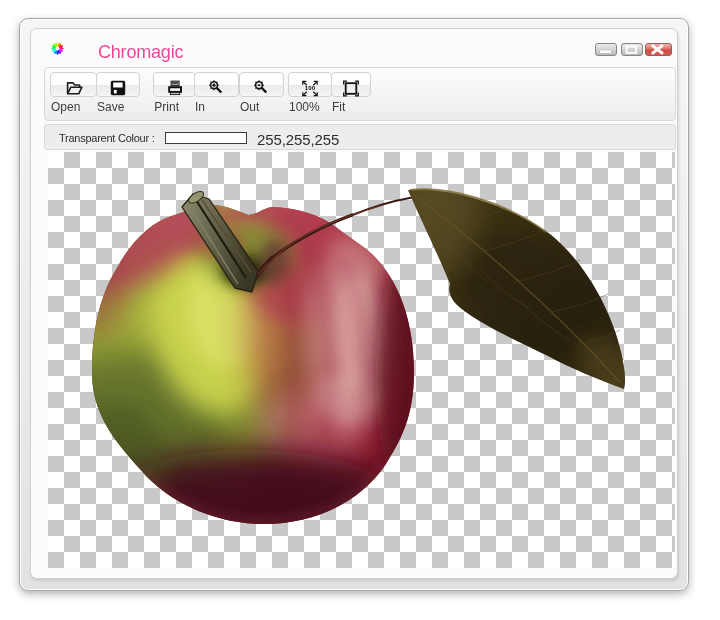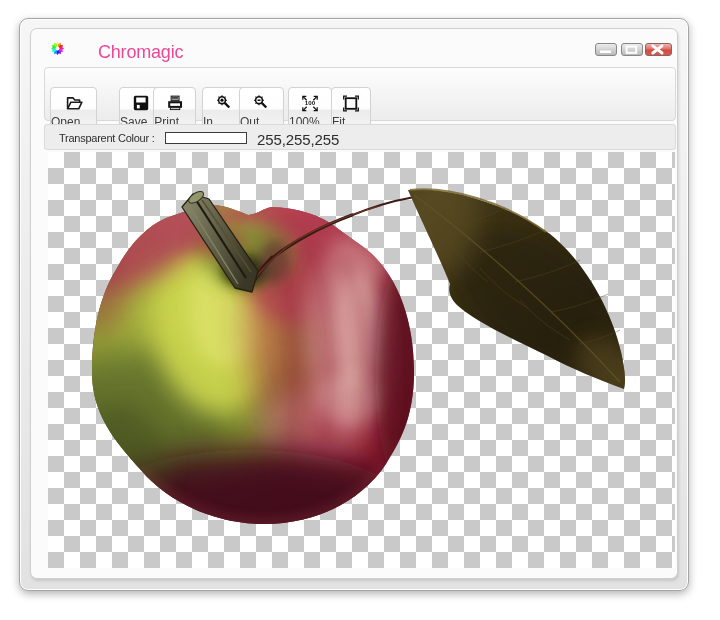--- a/index.html
+++ b/index.html
@@ -14,24 +14,24 @@
     background:#fbfbfb;border:1px solid #cfcfcf;box-sizing:border-box;
     box-shadow:1px 2px 3px rgba(0,0,0,.12);}
   .title-ico{position:absolute;left:51px;top:42px;width:13px;height:13px;}
   .title-txt{position:absolute;left:70px;top:41.5px;font-size:18px;letter-spacing:-0.2px;color:#ec4899;margin-left:28px;}
   .capbtn{position:absolute;top:43px;height:13px;border-radius:3px;box-sizing:border-box;}
   .bmin{left:595px;width:22px;background:linear-gradient(#ececec,#b9b9b9);border:1px solid #878787;}
   .bmax{left:621px;width:22px;background:linear-gradient(#ececec,#b9b9b9);border:1px solid #878787;}
   .bclose{left:645px;width:27px;background:linear-gradient(#f2b3ae 0%,#e0766e 42%,#d04c43 55%,#d55a51 100%);border:1px solid #886360;}
   .toolbar{position:absolute;left:44px;top:67px;width:632px;height:54px;border-radius:4px;
     background:linear-gradient(#fdfdfd,#ececec);border:1px solid #d9d9d9;box-sizing:border-box;}
-  .tbtn{position:absolute;top:72px;height:43px;border-radius:4px;box-sizing:border-box;
+  .tbtn{position:absolute;top:72px;height:25px;border-radius:4px;box-sizing:border-box;
     border:1px solid #d2d2d2;
     background:linear-gradient(180deg,#ffffff 0%,#fdfdfd 52%,#ebebeb 53%,#f2f2f2 88%,#f7f7f7 100%);
-    margin-top:15px;}
+    }
   .tbtn svg{position:absolute;left:50%;top:6px;transform:translateX(-50%);}
   .tbtn .lbl{position:absolute;left:0;right:0;top:26.5px;font-size:12px;color:#3d3d3d;}
   .infobar{position:absolute;left:44px;top:124px;width:632px;height:26px;border-radius:3px;
     background:#ededed;border:1px solid #dadada;box-sizing:border-box;}
   .infobar .t1{position:absolute;left:14px;top:6.5px;font-size:11px;letter-spacing:-0.25px;color:#2e2e2e;}
   .swatch{position:absolute;left:119.5px;top:6.5px;width:82px;height:12.5px;background:#ffffff;
     border:1.5px solid #3c3c3c;box-sizing:border-box;}
   .infobar .t2{position:absolute;left:212px;top:6px;font-size:15px;letter-spacing:-0.1px;color:#2e2e2e;}
   .canvas{position:absolute;left:47.5px;top:152px;width:627px;height:416px;
     background:conic-gradient(#c9c9c9 25%,#ffffff 0 50%,#c9c9c9 0 75%,#ffffff 0);
@@ -75,40 +75,40 @@
 </svg>
 
 <div class="toolbar"></div>
 <div class="tbtn" style="left:50px;width:47px">
   <svg width="18" height="18" viewBox="0 0 18 18" fill="none" stroke="#1c1c1c" stroke-width="1.6" stroke-linejoin="round">
     <path d="M2.6 14.8 V3.9 H8.1 l1.7 2.1 H14.6 v2.3"></path>
     <path d="M2.6 14.8 L5.9 8.2 H16.9 L13.7 14.8 Z"></path>
   </svg>
   <div class="lbl">Open</div>
 </div>
-<div class="tbtn" style="left:119px;width:44px">
+<div class="tbtn" style="left:96px;width:44px">
   <svg width="18" height="18" viewBox="0 0 18 18">
     <rect x="1.8" y="1.8" width="14.4" height="14.4" rx="1.6" fill="#111"></rect>
     <rect x="4.2" y="3.5" width="9.4" height="5" fill="#fff"></rect>
     <rect x="4.9" y="10.9" width="2.8" height="3.5" fill="#fff"></rect>
   </svg>
   <div class="lbl">Save</div>
 </div>
 <div class="tbtn" style="left:153.3px;width:43px">
   <svg width="18" height="18" viewBox="0 0 18 18">
     <rect x="4.6" y="1.6" width="9" height="5.6" fill="#222"></rect>
     <rect x="5.7" y="2.7" width="6.8" height="3.4" fill="#ccc"></rect>
     <path d="M6 3.6 h6 M6 4.8 h6" stroke="#222" stroke-width="0.9"></path>
     <rect x="2.2" y="7.2" width="13.8" height="6.6" fill="#111"></rect>
     <rect x="4.2" y="9.3" width="9.8" height="2.6" fill="#fff"></rect>
     <rect x="4.4" y="13.8" width="9.4" height="1.8" fill="#fff" stroke="#111" stroke-width="0.9"></rect>
   </svg>
   <div class="lbl">Print</div>
 </div>
-<div class="tbtn" style="left:202px;width:44.5px">
+<div class="tbtn" style="left:194px;width:44.5px">
   <svg width="18" height="18" viewBox="0 0 18 18" fill="none" stroke="#111">
     <g stroke-width="1.1">
       <line x1="7" y1="1.2" x2="7" y2="2.6"></line>
         <line x1="7" y1="9.8" x2="7" y2="11.2"></line>
       <line x1="2" y1="6.2" x2="3.4" y2="6.2"></line>
         <line x1="10.6" y1="6.2" x2="12" y2="6.2"></line>
       <line x1="3.5" y1="2.7" x2="4.5" y2="3.7"></line>
         <line x1="9.5" y1="8.7" x2="10.5" y2="9.7"></line>
       <line x1="10.5" y1="2.7" x2="9.5" y2="3.7"></line>
         <line x1="4.5" y1="8.7" x2="3.5" y2="9.7"></line>

